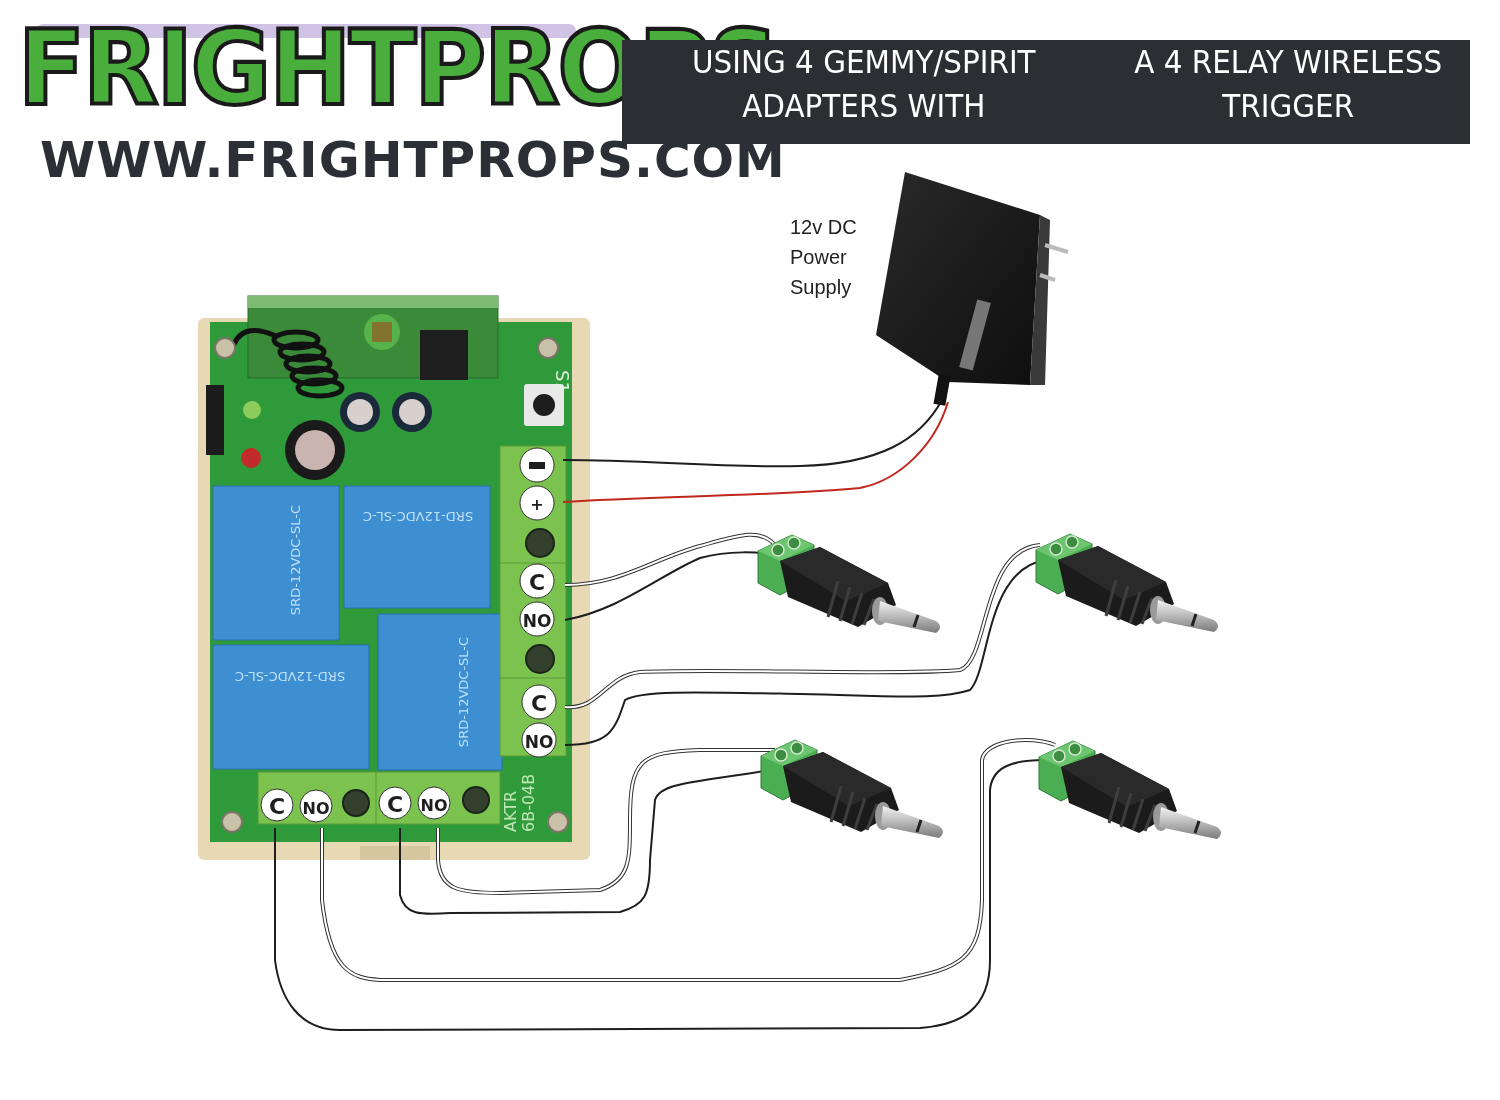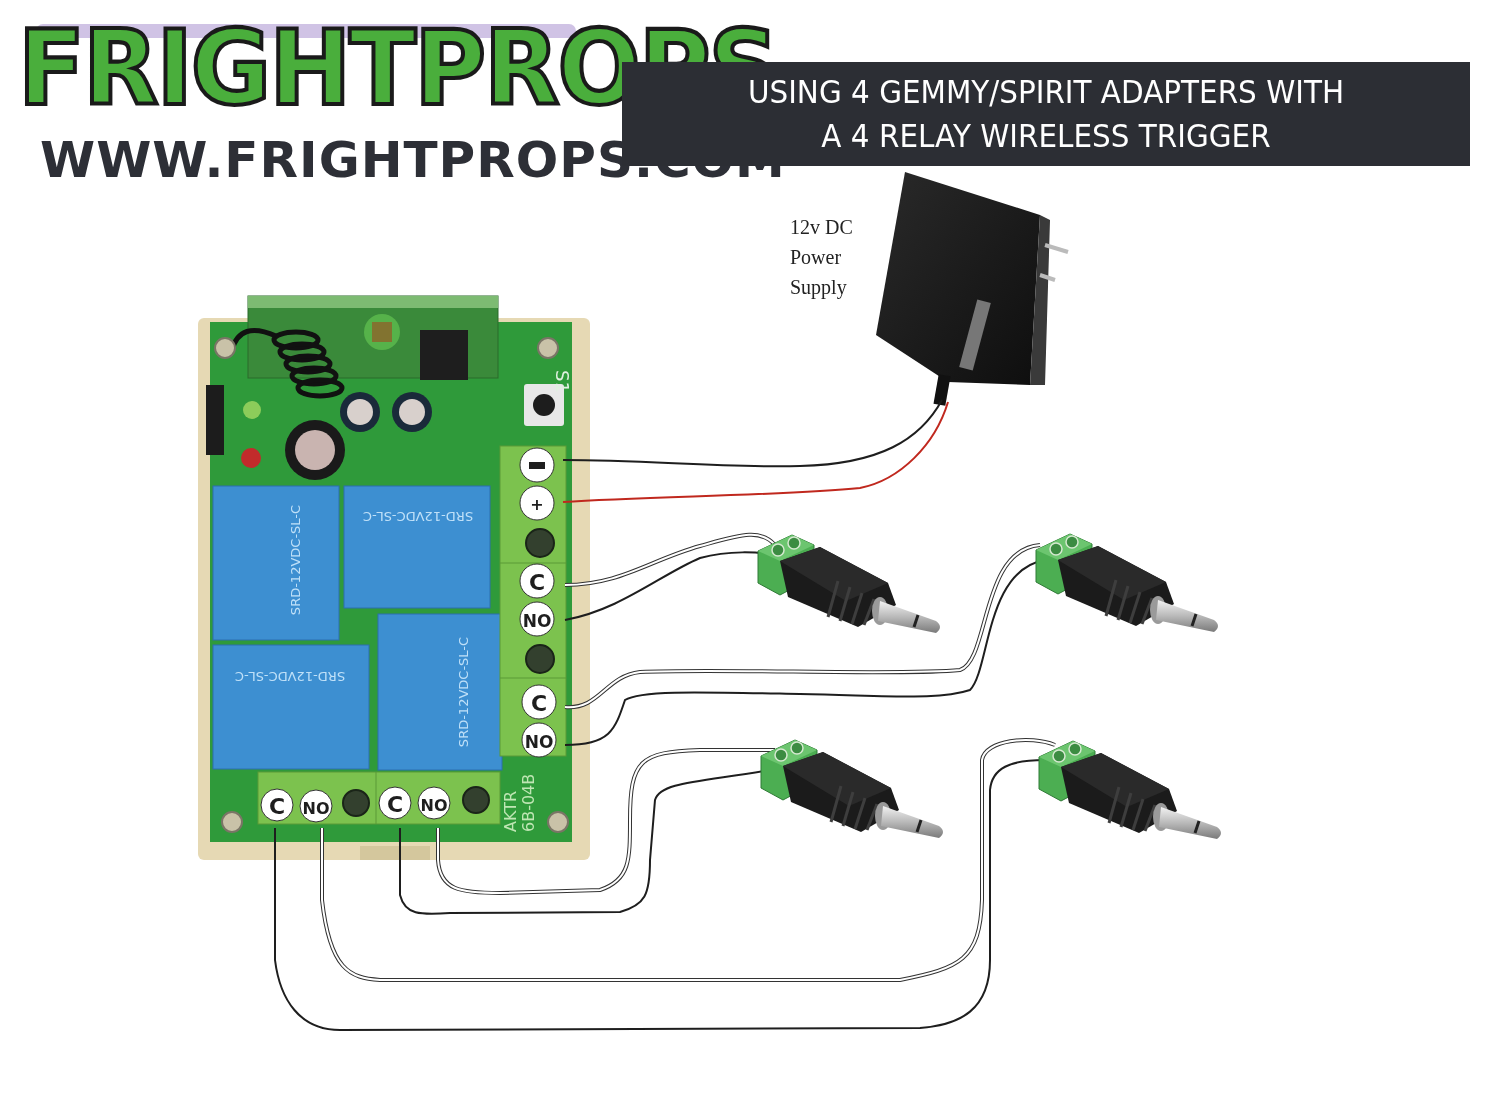--- a/index.html
+++ b/index.html
@@ -3,23 +3,23 @@
 <meta charset="utf-8">
 <style>
   html, body { margin:0; padding:0; background:#ffffff; }
   body { width:1500px; height:1100px; position:relative; overflow:hidden; font-family:"DejaVu Sans", sans-serif; }
   .abs { position:absolute; }
   #logo { left:10px; top:8px; width:590px; height:185px; }
   .logo-main { position:absolute; left:8px; top:0px; font-family:"DejaVu Sans", sans-serif; font-weight:bold; font-size:98px; letter-spacing:-2px; color:#4aae3c;
     -webkit-text-stroke:4px #1a1a1a; line-height:120px; transform:scaleY(1.05); }
   .logo-top { position:absolute; left:26px; top:16px; width:540px; height:14px; background:#c8b9e0; border-radius:8px; opacity:0.85; }
   .logo-url { position:absolute; left:30px; top:122px; font-family:"DejaVu Sans", sans-serif; font-weight:bold; font-size:50px; letter-spacing:1px; color:#2d2f36; line-height:60px; }
-  #title-box { left:622px; top:62px; width:848px; height:104px; background:#2c2e34; color:#ffffff; text-align:center; display:flex; flex-direction:column; justify-content:center; }
+  #title-box { left:622px; top:40px; width:848px; height:104px; background:#2c2e34; color:#ffffff; text-align:center; display:flex; flex-direction:row; justify-content:center; }
   #title-box span { font-family:"DejaVu Sans", sans-serif; font-size:32px; line-height:44px; letter-spacing:0px; font-weight:normal; display:block; transform:scaleX(0.92); }
-  #psu-label { left:790px; top:212px; font-family:Liberation Serif, serif; font-size:20px; line-height:30px; color:#222; }
+  #psu-label { left:790px; top:212px; font-family:Liberation Sans, sans-serif; font-size:20px; line-height:30px; color:#222; }
   #psu-label span { display:block; }
   svg#diagram { position:absolute; left:0; top:0; }
   .term-label { font-family:"DejaVu Sans", sans-serif; font-weight:bold; fill:#1e1e1e; }
 </style>
 </head>
 <body>
 
 <div id="logo" class="abs">
   <div class="logo-top"></div>
   <div class="logo-main">FRIGHTPROPS</div>

